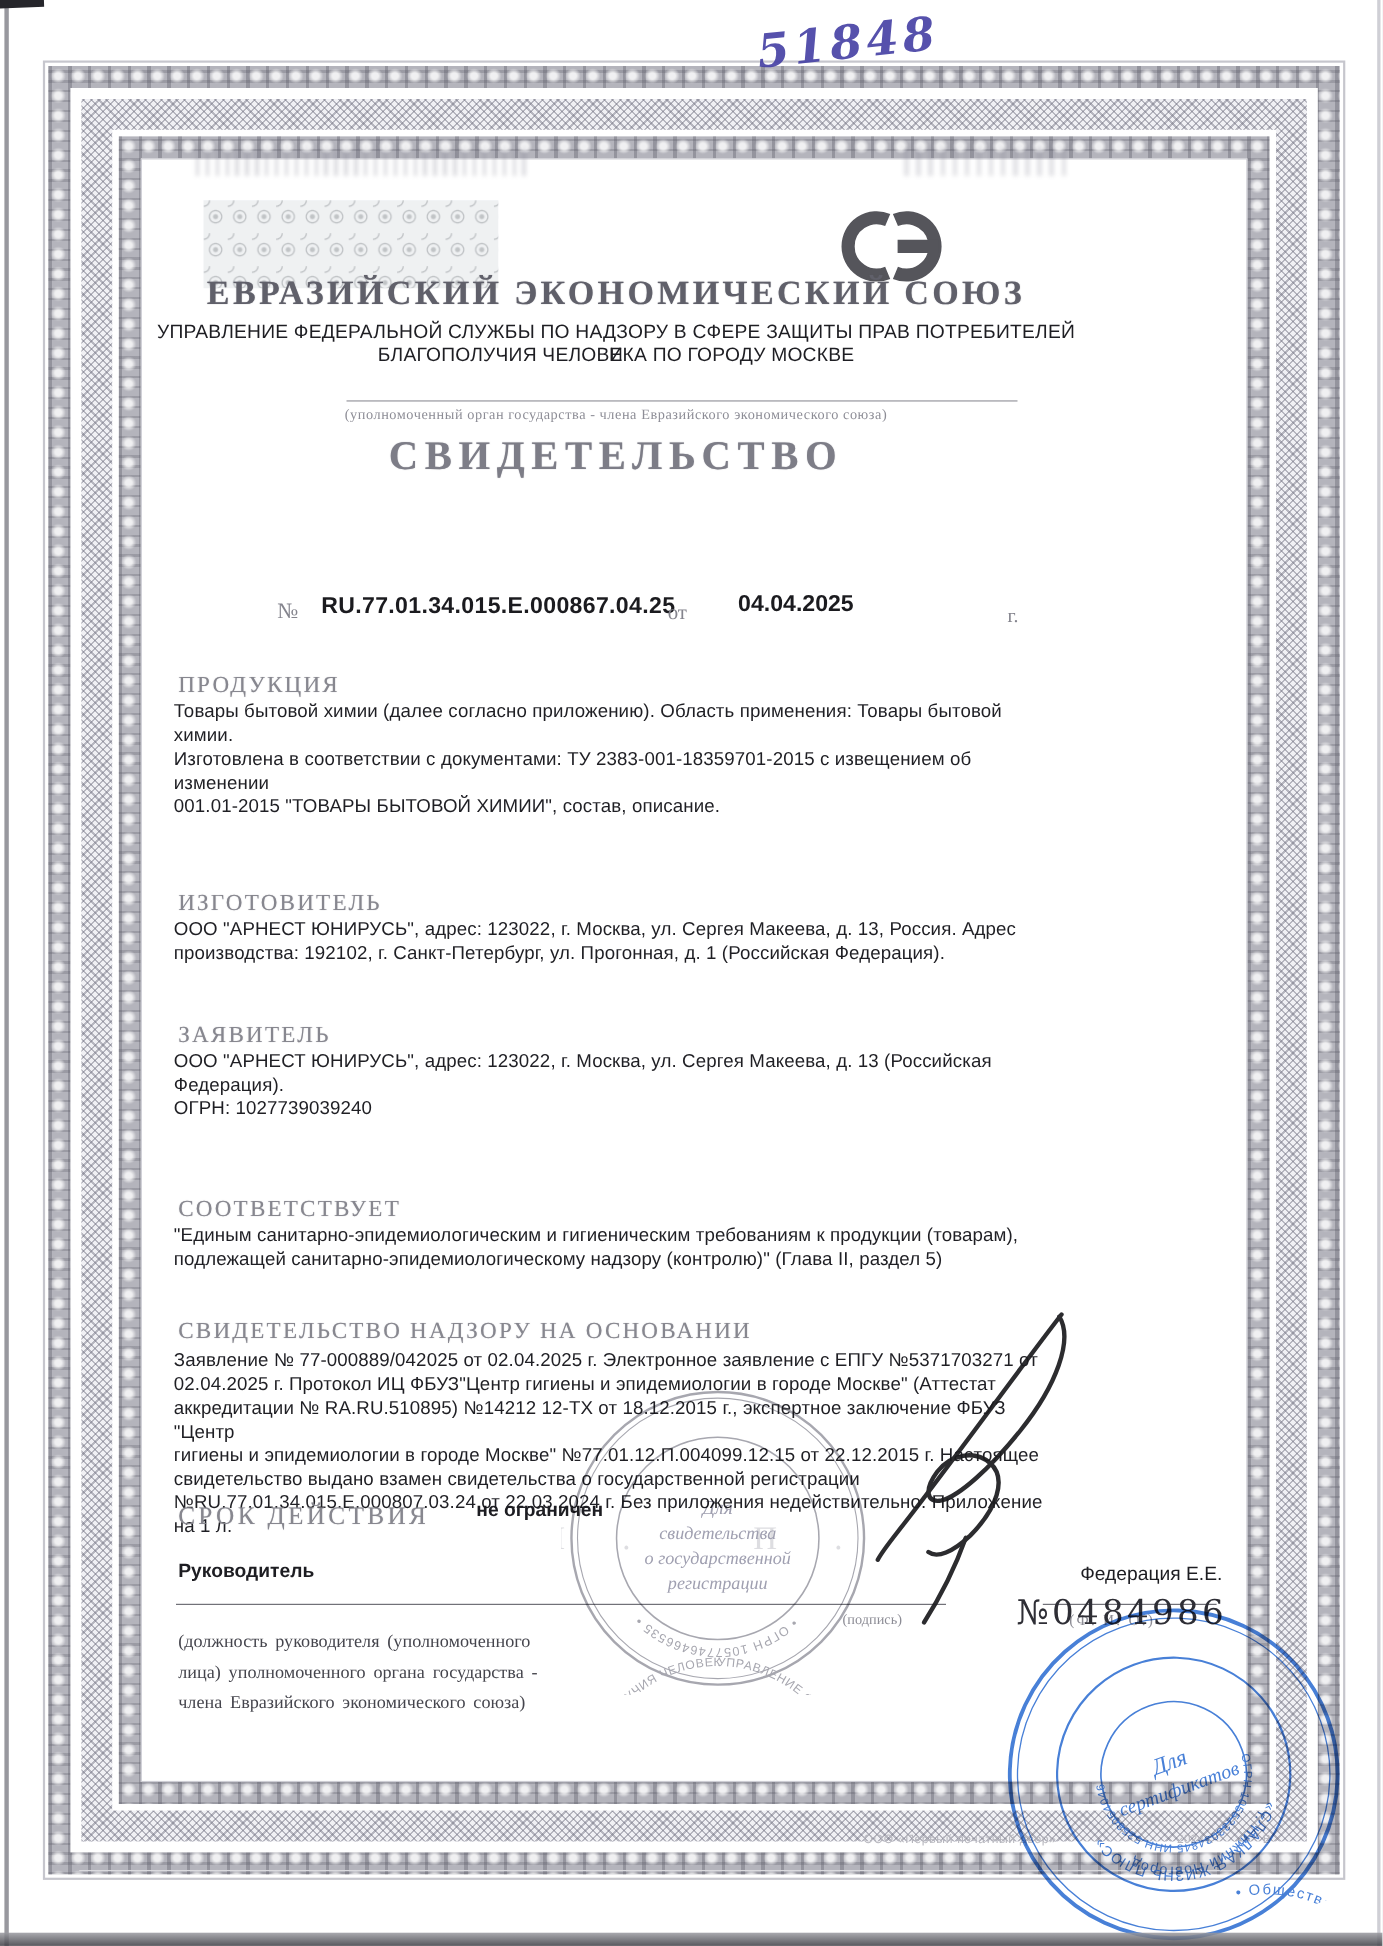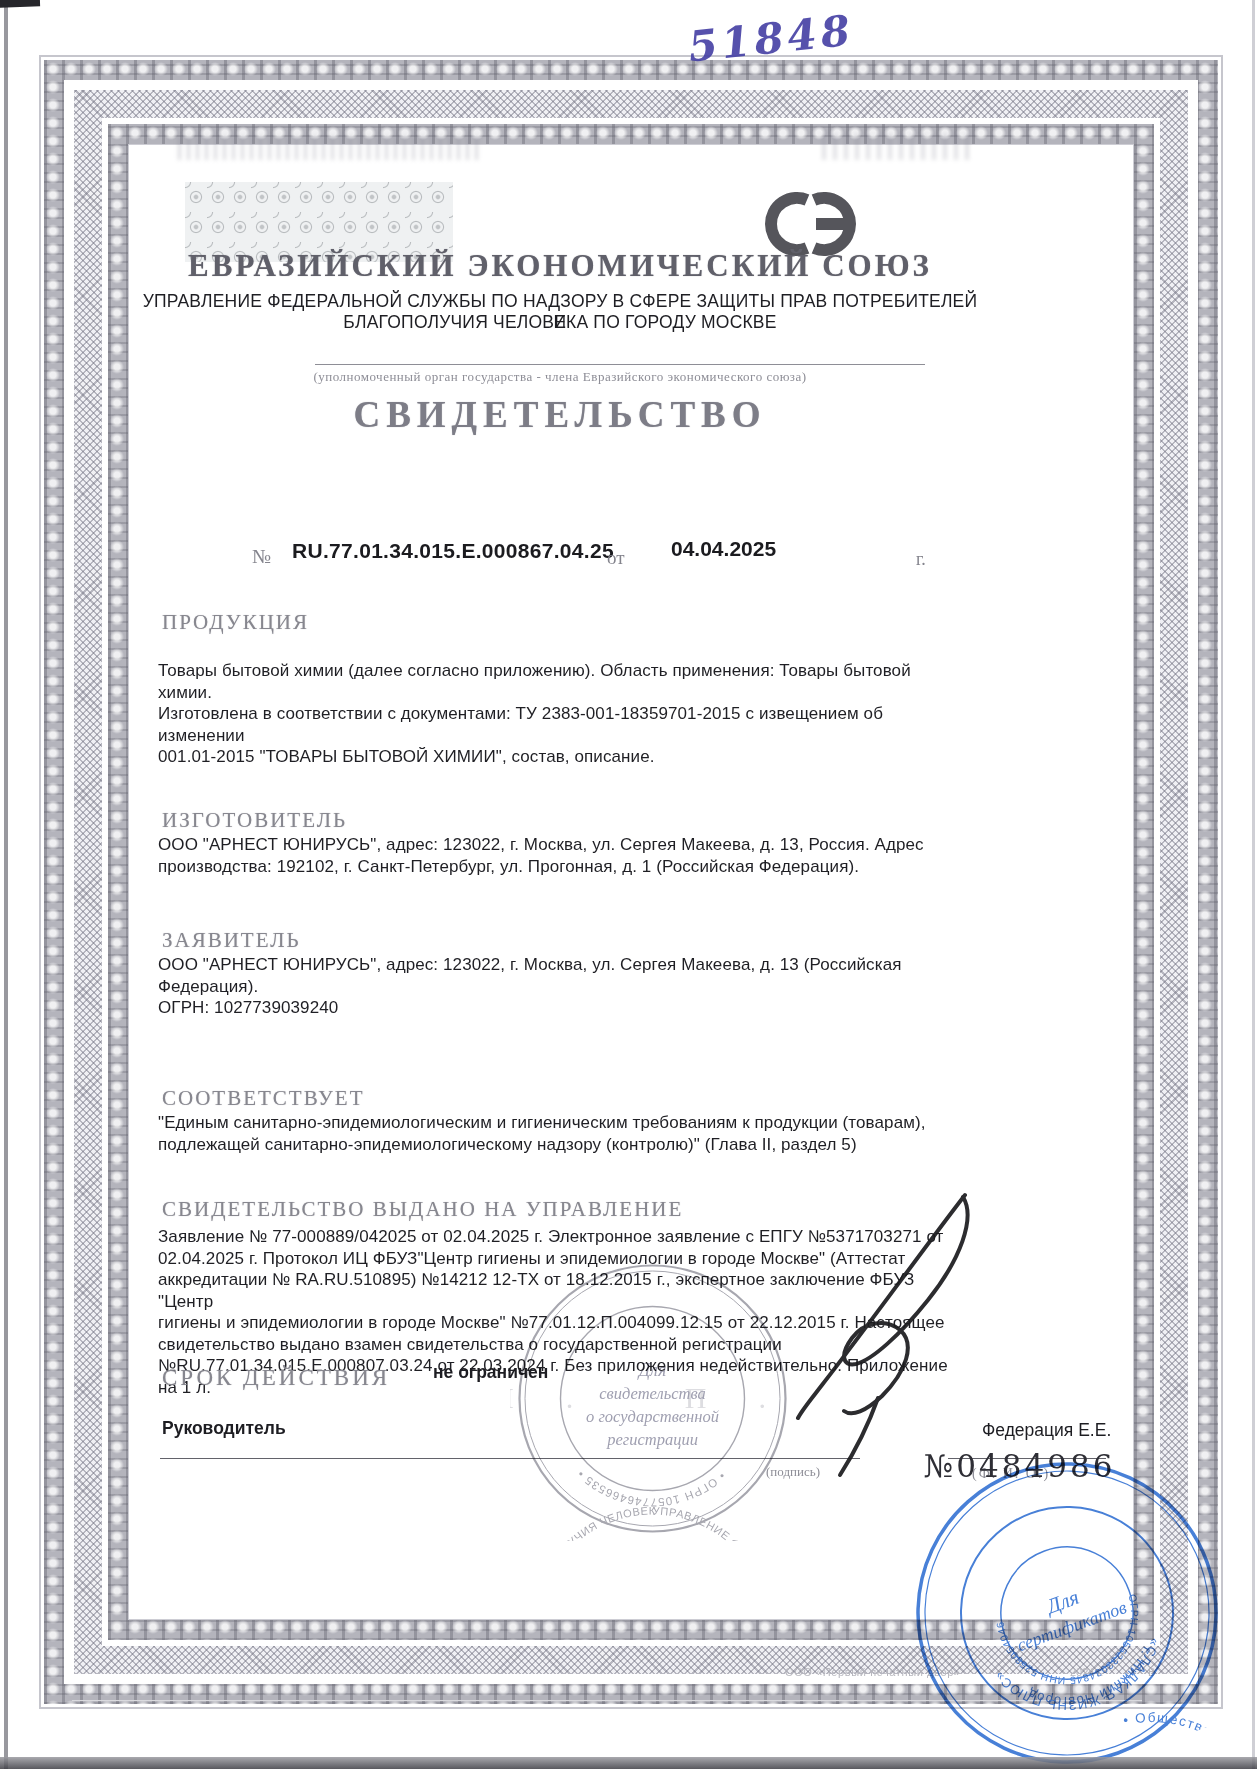--- a/index.html
+++ b/index.html
@@ -77,21 +77,21 @@
   .cert-number{left:292px;top:539px;font-size:21px;font-weight:700;color:#1b1b1f;letter-spacing:.3px;z-index:2;}
   .ot-label{left:607px;top:547px;font-size:19px;}
   .cert-date{left:671px;top:537px;font-size:21px;font-weight:700;color:#1b1b1f;z-index:2;}
   .g-label{left:916px;top:549px;font-size:18px;}
 
   
   .sec-h{left:162px;font-family:"Liberation Serif",serif;font-size:21px;color:#87878f;
     letter-spacing:2px;z-index:2;text-shadow:0 0 1px rgba(135,135,143,.5);}
   .sec-b{left:158px;width:810px;font-size:17px;line-height:21.5px;color:#1f1f24;
     white-space:pre-line;z-index:2;letter-spacing:.1px;}
-  .h-prod{top:610px;} .b-prod{top:636px;margin-top:24px;}
+  .h-prod{top:610px;} .b-prod{top:636px;}
   .h-manu{top:808px;} .b-manu{top:834px;}
   .h-appl{top:928px;} .b-appl{top:954px;}
   .h-conf{top:1086px;} .b-conf{top:1112px;}
   .h-basis{top:1197px;} .b-basis{top:1226px;}
   .h-validity{left:162px;top:1365px;font-size:23px;letter-spacing:3px;}
   .validity-value{left:433px;top:1362px;font-size:17.5px;font-weight:700;color:#1d1d22;z-index:2;}
 
   
   .position-label{left:162px;top:1418px;font-size:17.5px;font-weight:700;color:#1d1d22;z-index:2;}
   .name-label{left:982px;top:1420px;font-size:17.5px;color:#1d1d22;z-index:2;}
@@ -175,37 +175,40 @@
 производства: 192102, г. Санкт-Петербург, ул. Прогонная, д. 1 (Российская Федерация).</div>
 
   <div class="abs sec-h h-appl">ЗАЯВИТЕЛЬ</div>
   <div class="abs sec-b b-appl">ООО "АРНЕСТ ЮНИРУСЬ", адрес: 123022, г. Москва, ул. Сергея Макеева, д. 13 (Российская Федерация).
 ОГРН: 1027739039240</div>
 
   <div class="abs sec-h h-conf">СООТВЕТСТВУЕТ</div>
   <div class="abs sec-b b-conf">"Единым санитарно-эпидемиологическим и гигиеническим требованиям к продукции (товарам),
 подлежащей санитарно-эпидемиологическому надзору (контролю)" (Глава II, раздел 5)</div>
 
-  <div class="abs sec-h h-basis">СВИДЕТЕЛЬСТВО ВЫДАНО НА УПРАВЛЕНИЕ</div>
+  <div class="abs sec-h h-basis">СВИДЕТЕЛЬСТВО НАДЗОРУ НА ОСНОВАНИИ</div>
   <div class="abs sec-b b-basis">Заявление № 77-000889/042025 от 02.04.2025 г. Электронное заявление с ЕПГУ №5371703271 от
 02.04.2025 г. Протокол ИЦ ФБУЗ"Центр гигиены и эпидемиологии в городе Москве" (Аттестат
 аккредитации № RA.RU.510895) №14212 12-ТХ от 18.12.2015 г., экспертное заключение ФБУЗ "Центр
 гигиены и эпидемиологии в городе Москве" №77.01.12.П.004099.12.15 от 22.12.2015 г. Настоящее
 свидетельство выдано взамен свидетельства о государственной регистрации
 №RU.77.01.34.015.Е.000807.03.24 от 22.03.2024 г. Без приложения недействительно. Приложение на 1 л.</div>
 
   <div class="abs sec-h h-validity">СРОК ДЕЙСТВИЯ</div>
   <div class="abs validity-value">не ограничен</div>
 
   <div class="abs position-label">Руководитель</div>
   <div class="abs name-label">Федерация Е.Е.</div>
   <div class="abs sig-line-a"></div>
   <div class="abs sig-line-b"></div>
   <div class="abs sign-caption">(подпись)</div>
   <div class="abs fio-caption">(Ф. И. О.)</div>
+  <div class="abs position-caption">(должность руководителя (уполномоченного
+лица) уполномоченного органа государства -
+члена Евразийского экономического союза)</div>
 
   <div class="abs form-number">№0484986</div>
 
   <svg class="abs stamp-gray" width="285" height="285" viewBox="0 0 285 285">
     <defs>
       <path id="gp1" d="M 142.5 258.5 A 116 116 0 1 1 142.3 258.5"></path>
       <path id="gp2" d="M 142.5 42.5 A 100 100 0 1 1 142.3 42.5"></path>
     </defs>
     <g fill="none" stroke="#8e8e99">
       <circle cx="142.5" cy="142.5" r="133" stroke-width="2.2"></circle>

